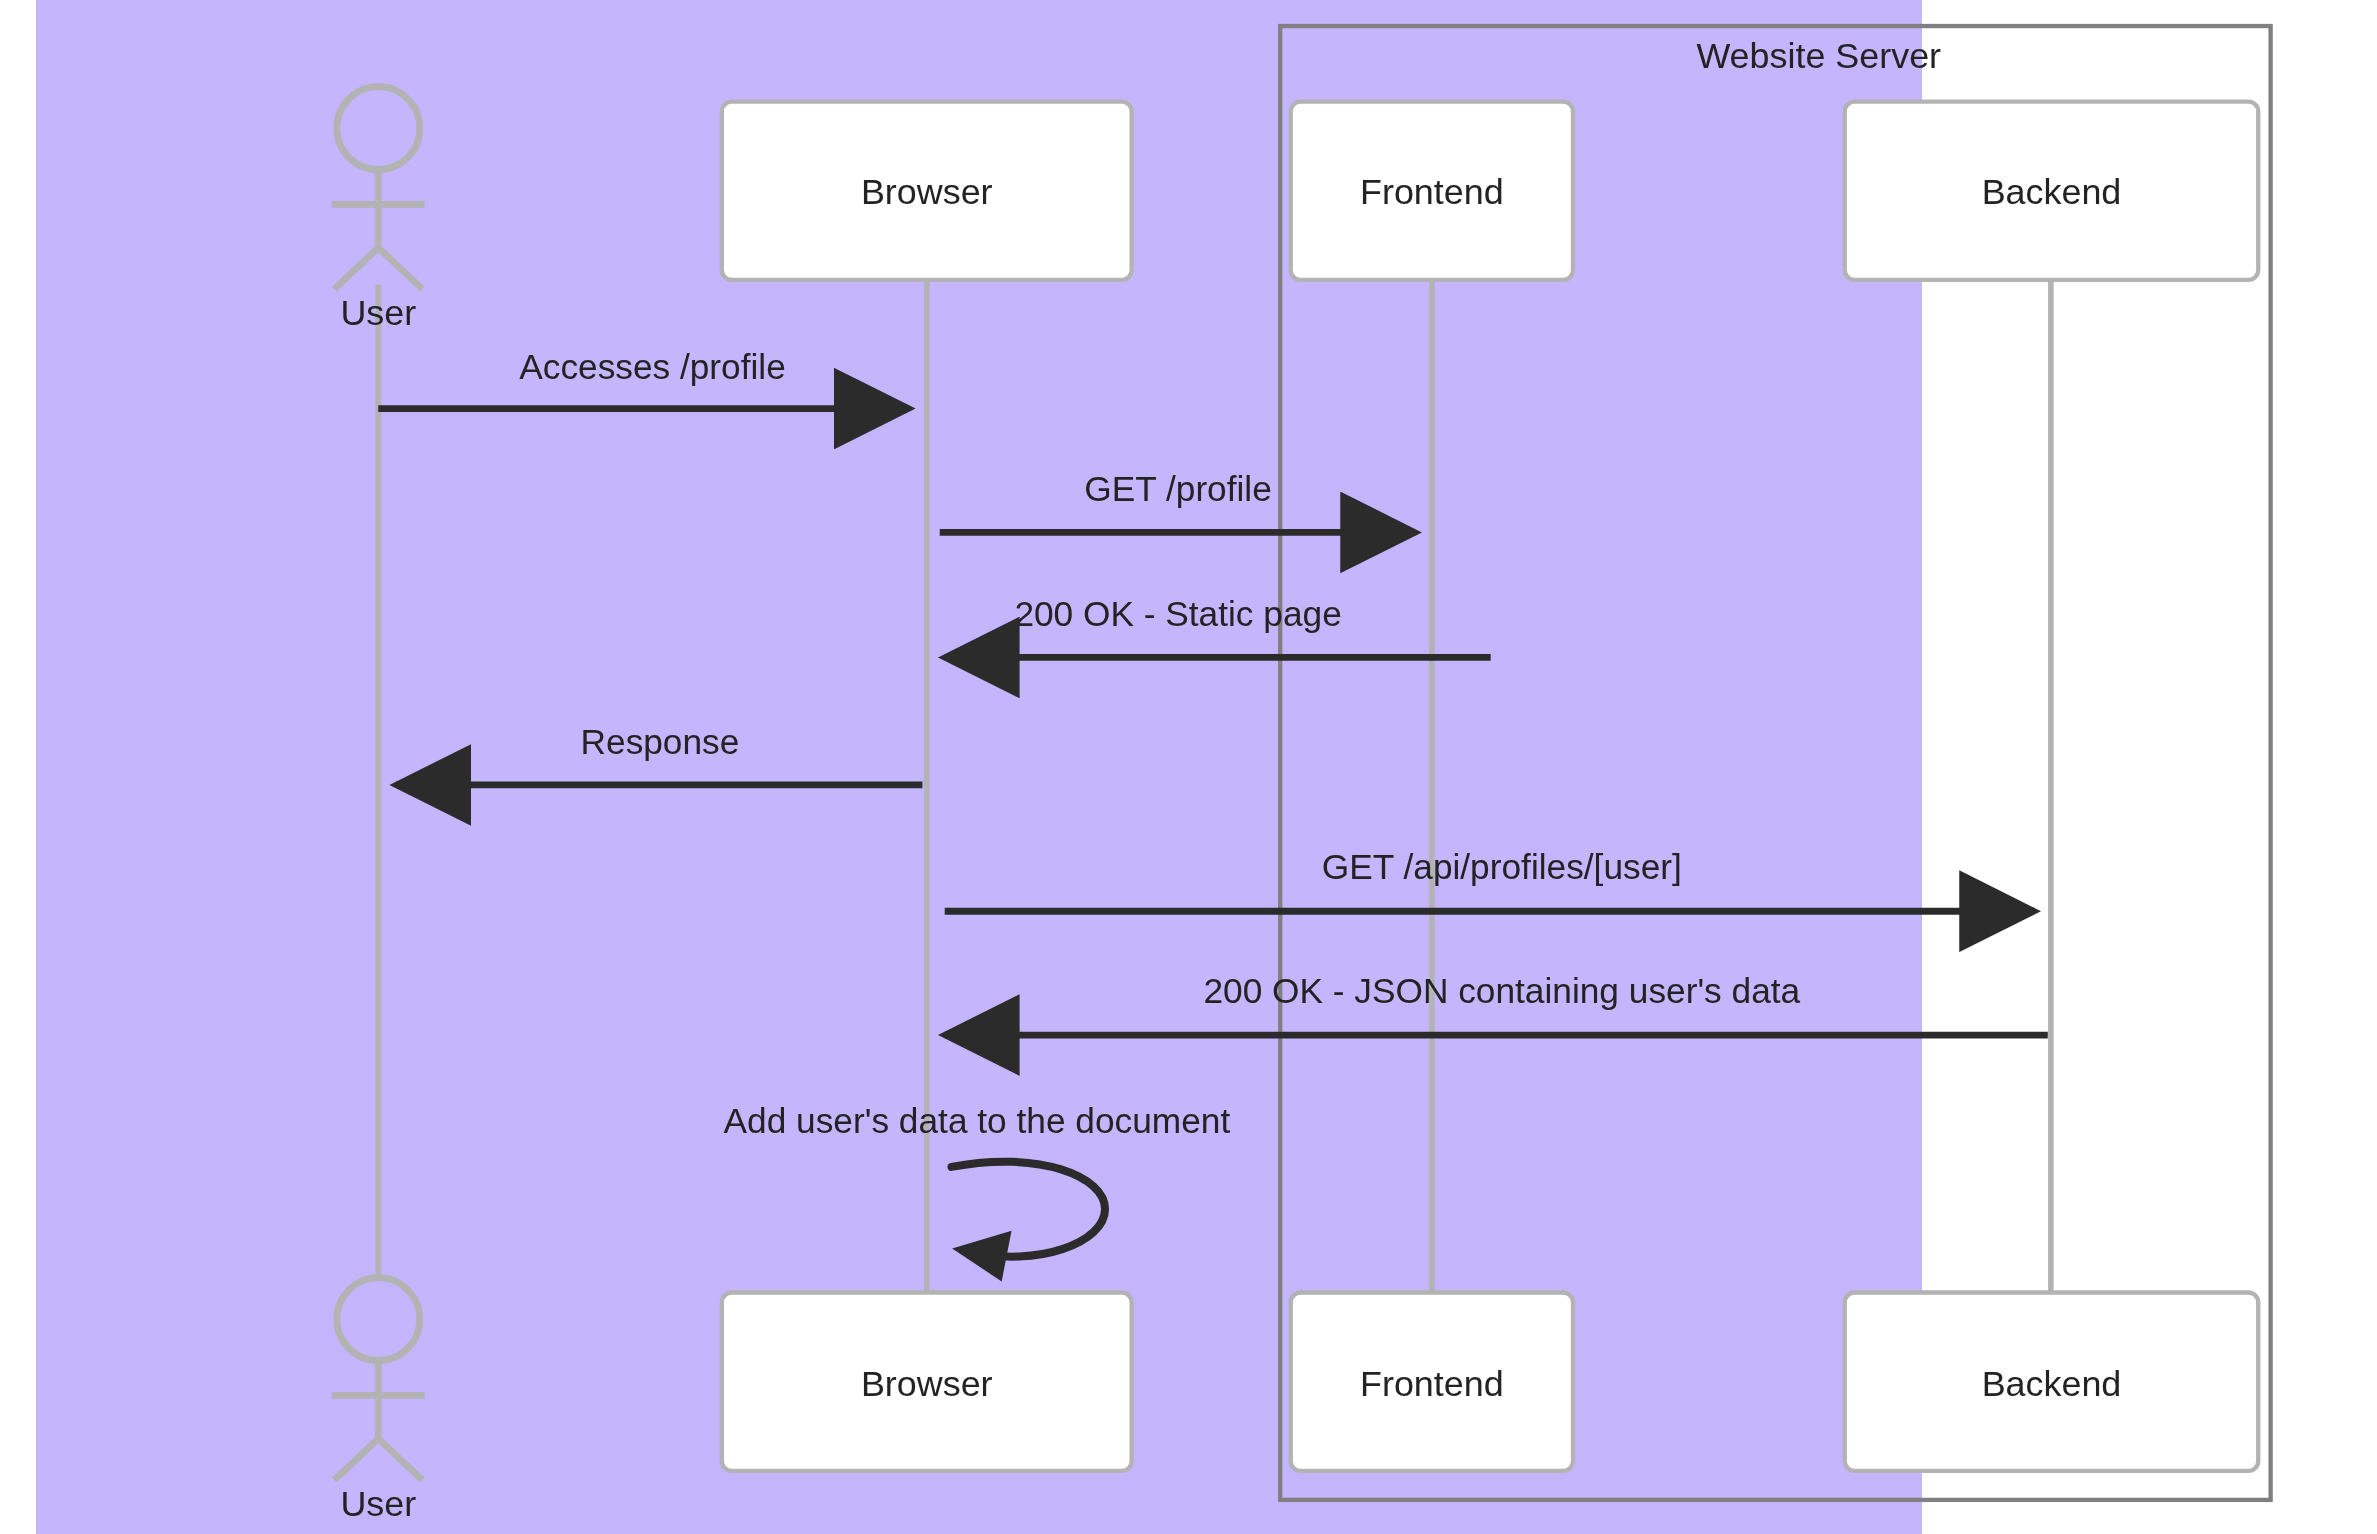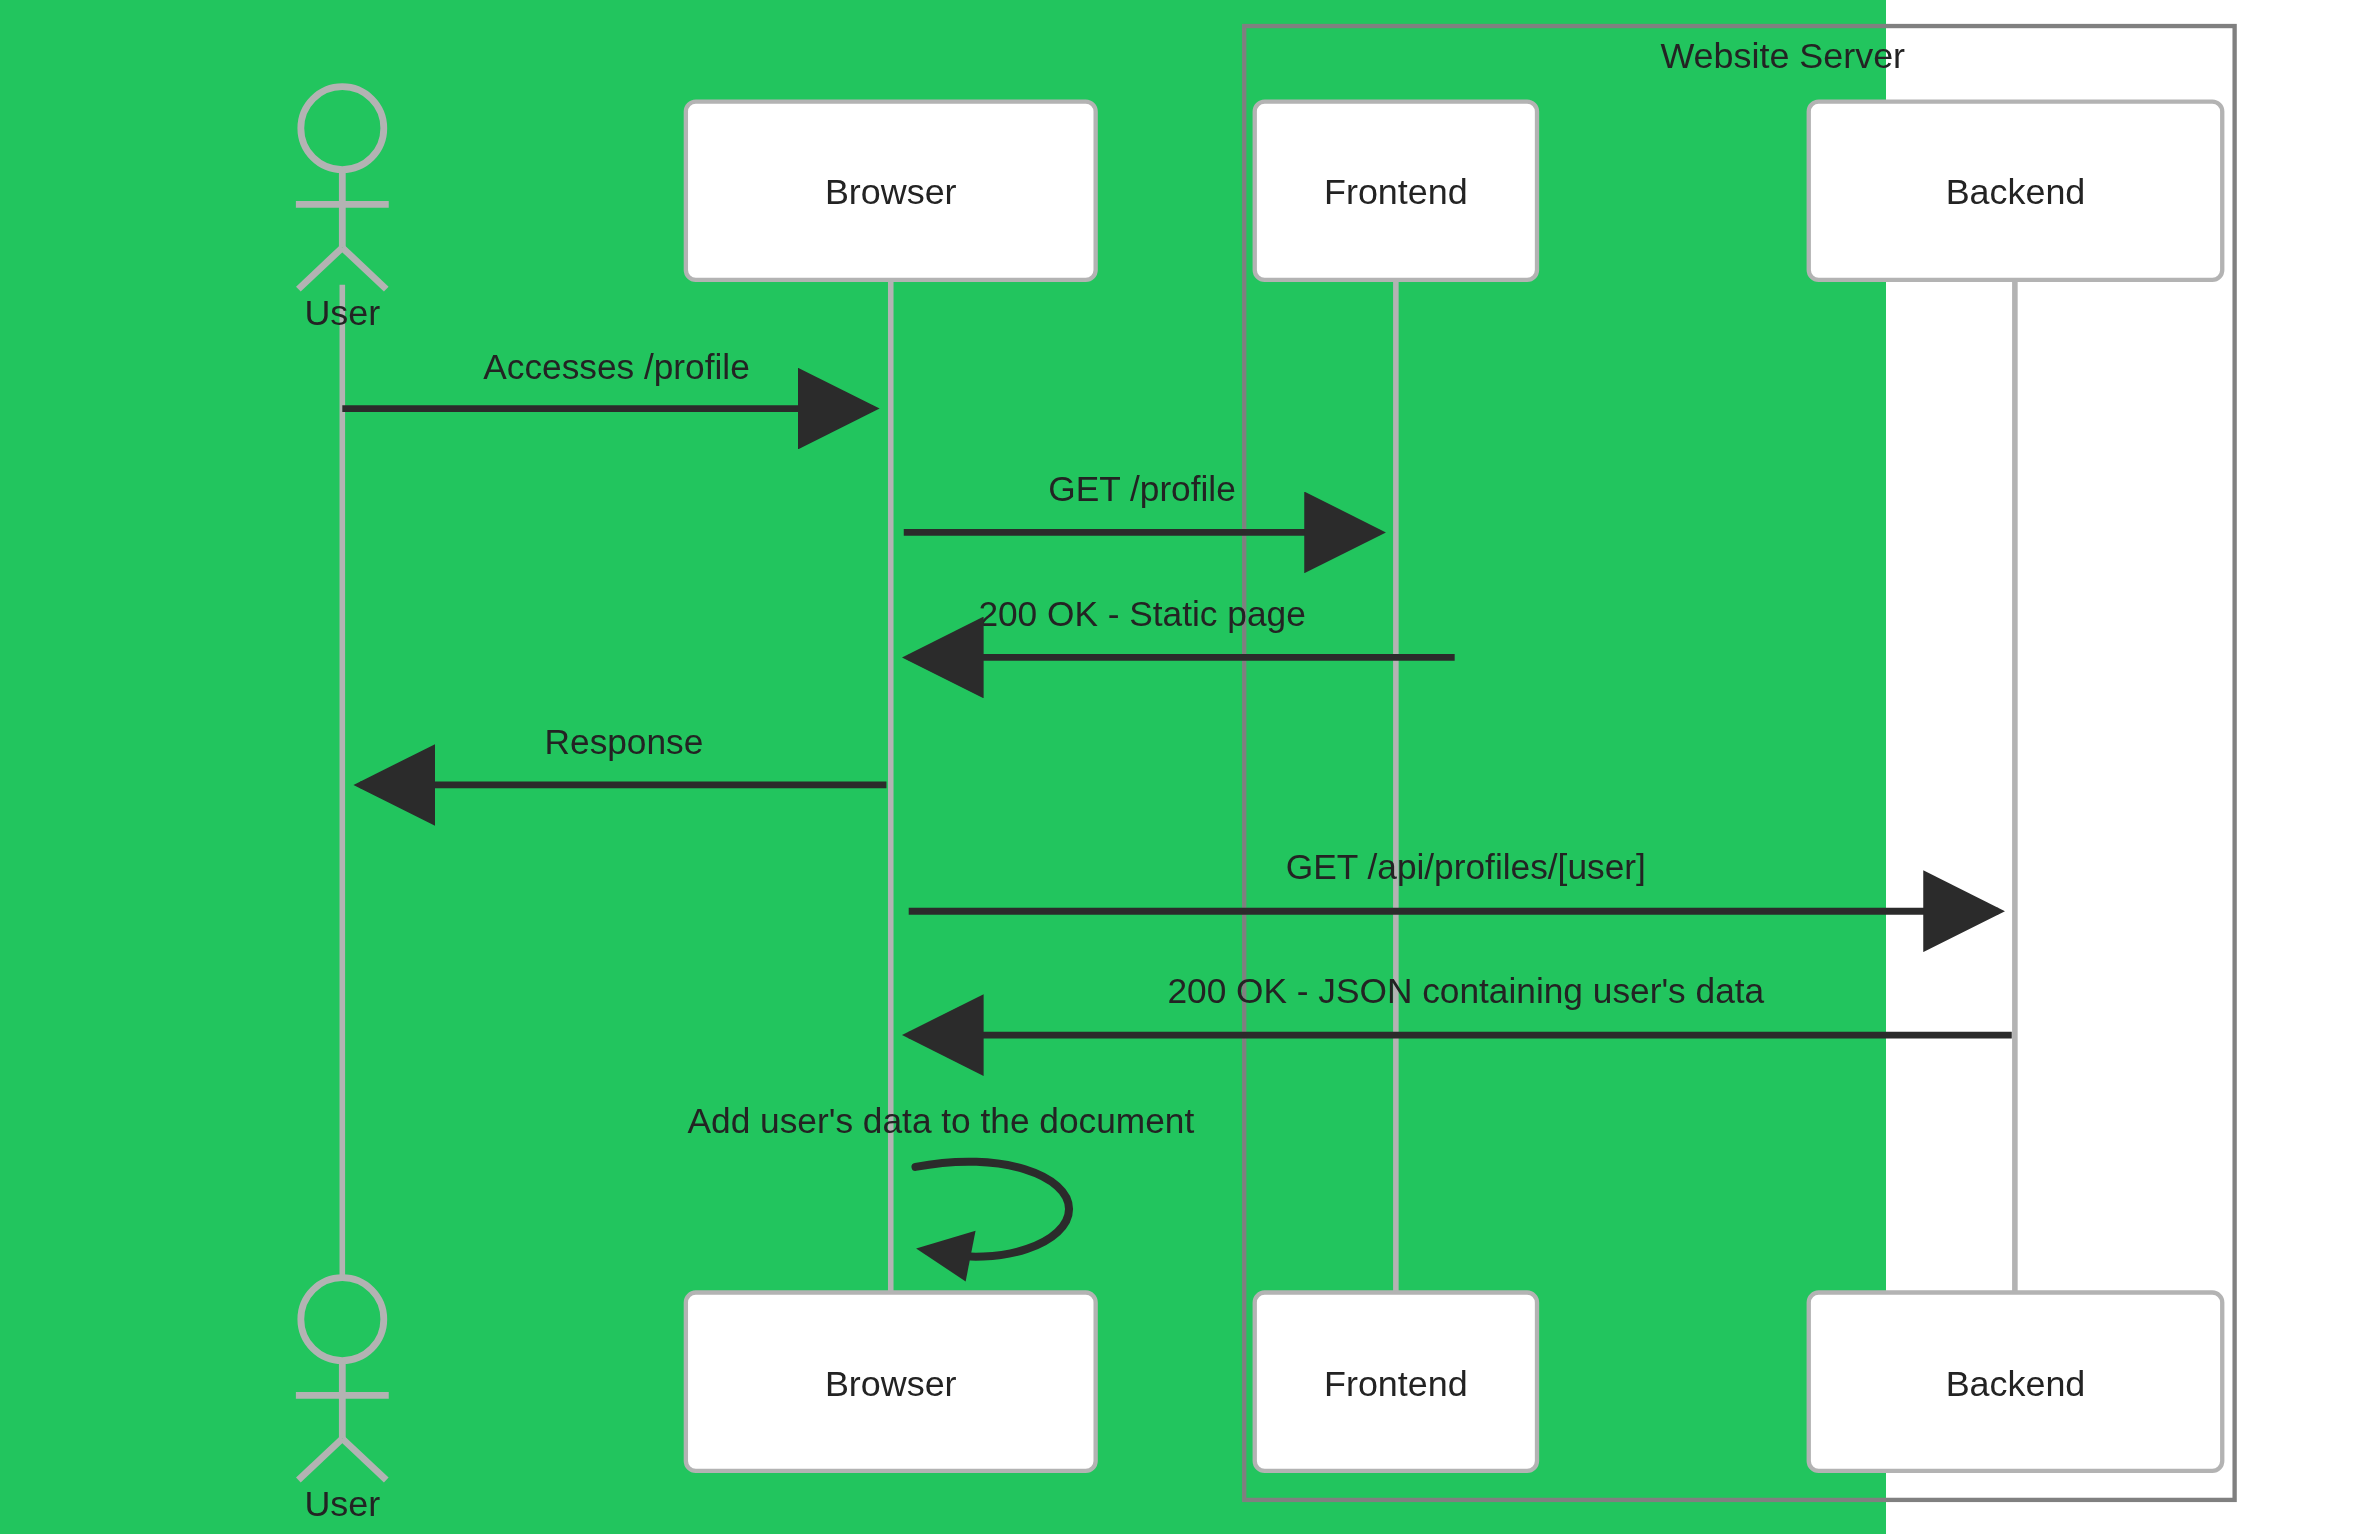--- a/index.html
+++ b/index.html
@@ -1,17 +1,17 @@
 <!DOCTYPE html>
 <html style="font-size:10px"><head>
 <meta charset="utf-8">
 <style>
   html,body{margin:0;padding:0;background:#ffffff;}
   body{width:2377px;height:1534px;font-family:"Liberation Sans",sans-serif;overflow:hidden;}
-  #stage{position:relative;width:1886px;height:1534px;background:#22c55e;}
+  #stage{position:relative;width:1886px;height:1534px;background:#c4b5fd;margin-left:36px;}
   svg#diagram{position:absolute;left:0;top:0;width:2377px;height:1534px;display:block;}
   .lbl{font-family:"Liberation Sans",sans-serif;fill:#232323;}
   .boxlabel{font-size:58px;}
   .msglabel{font-size:57px;}
   .actorlabel{font-size:58px;}
   .grouplabel{font-size:58px;}
 </style>
 </head>
 <body>
 

